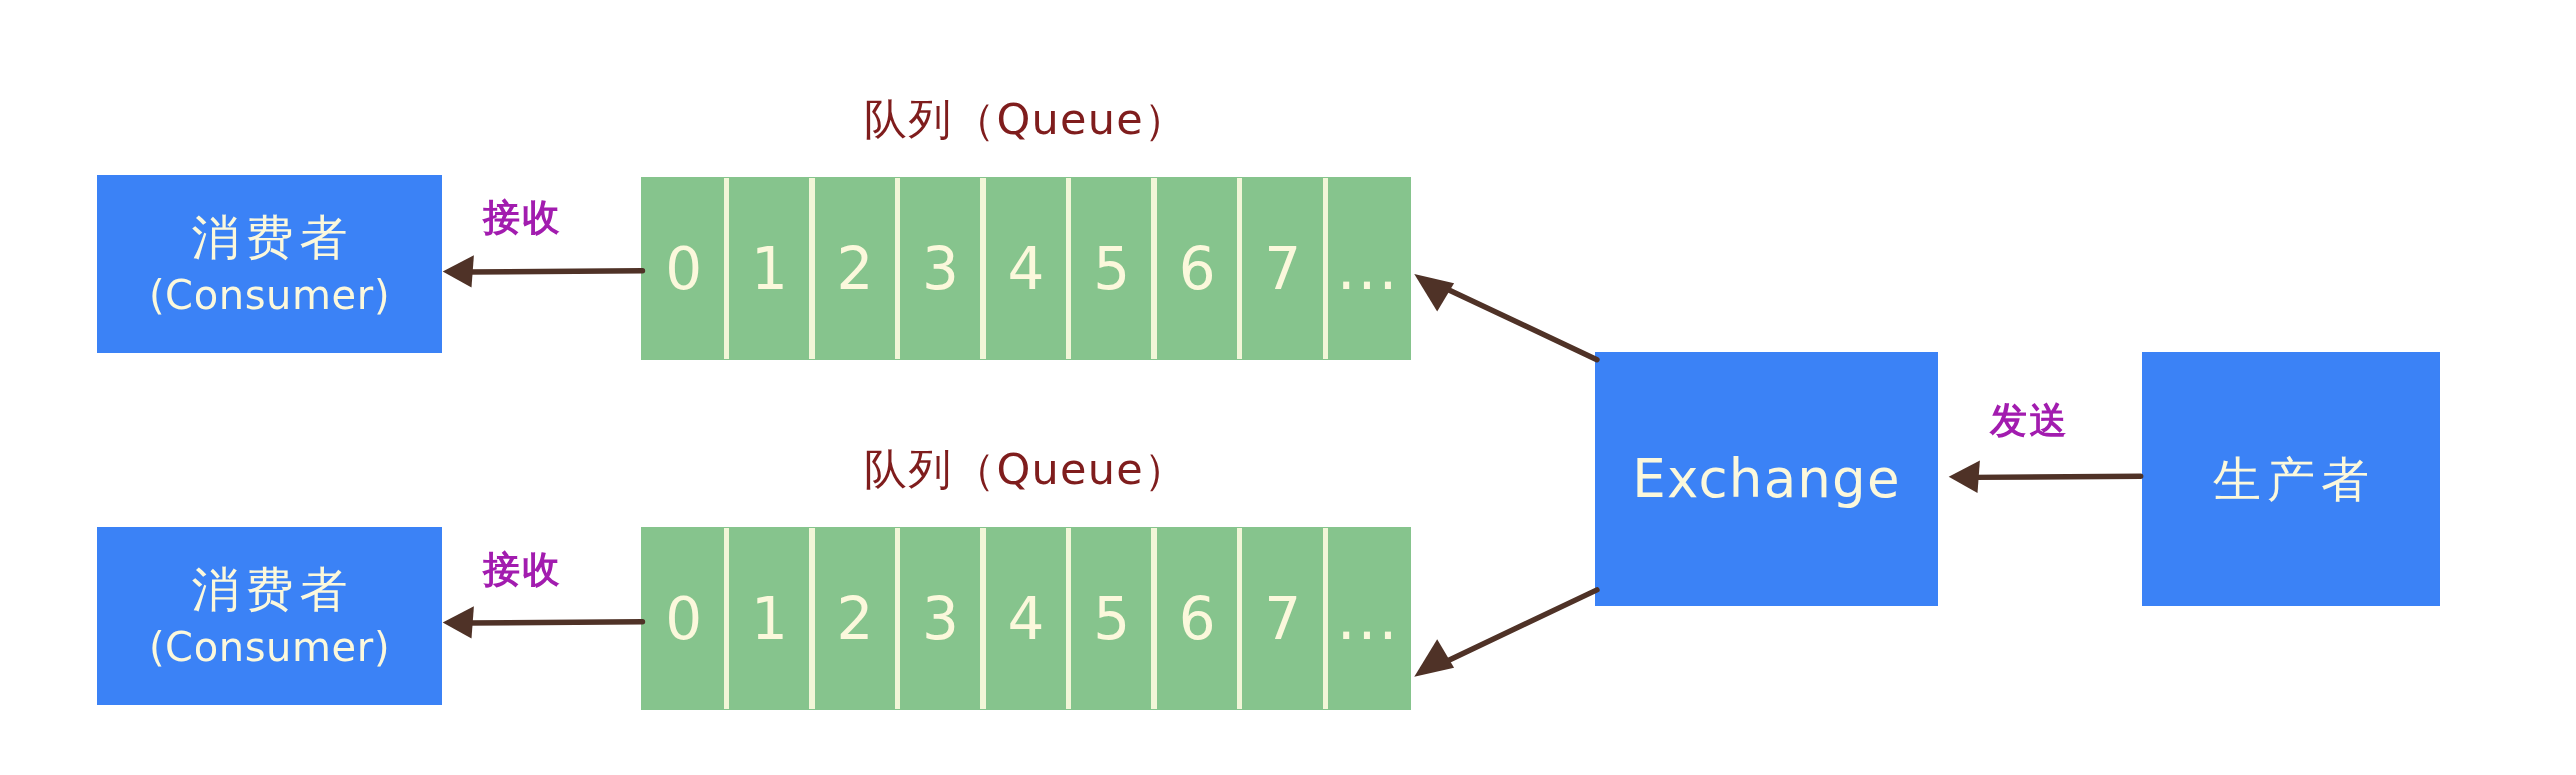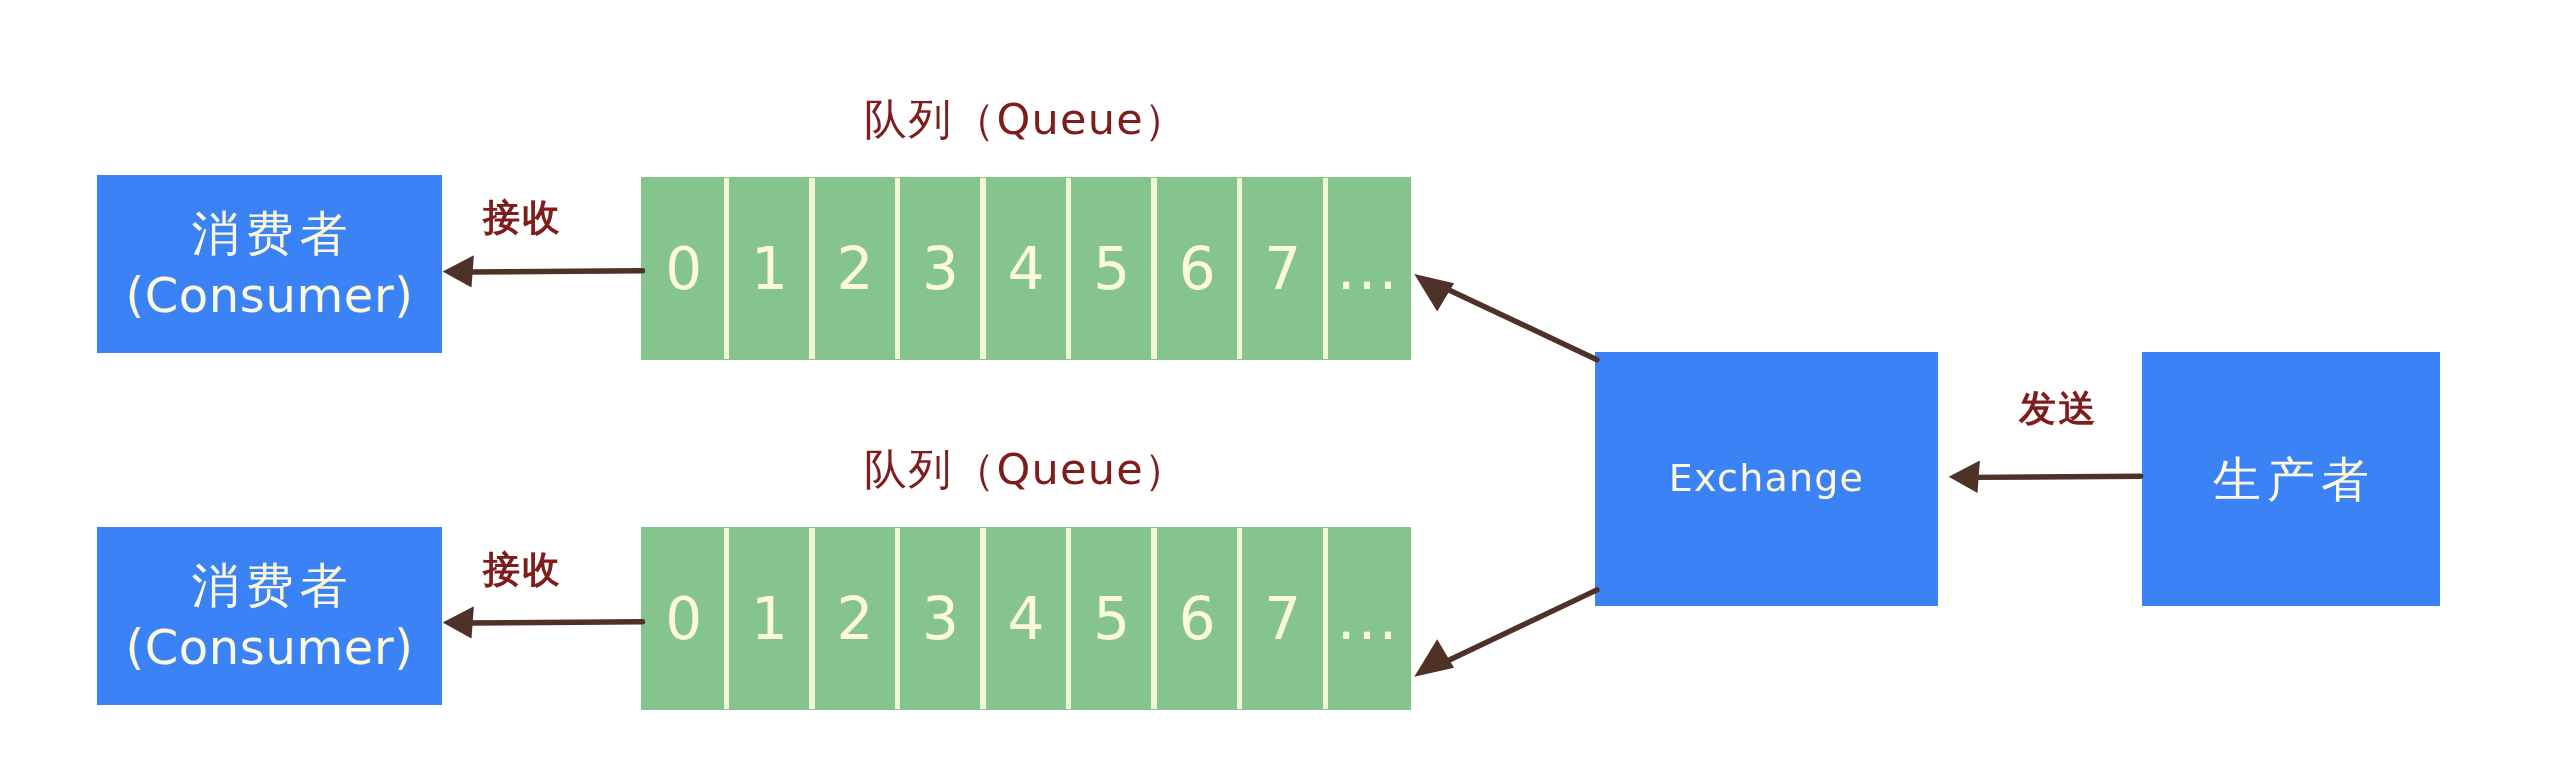--- a/index.html
+++ b/index.html
@@ -33,27 +33,27 @@
     line-height: 1.05;
   }
   .box .cn {
     font-size: 48px;
     letter-spacing: 6px;
     text-indent: 6px;
     font-weight: 400;
     white-space: nowrap;
   }
   .box .en {
-    font-size: 48px;
+    font-size: 40px;
     letter-spacing: 0.6px;
     margin-top: 11px;
     white-space: nowrap;
   }
   .box .single {
-    font-size: 38px;
+    font-size: 53px;
     letter-spacing: 1.2px;
     white-space: nowrap;
   }
 
   
   .consumer-box { width: 345px; height: 178px; }
   #consumer-top    { left: 97px; top: 175px;  }
   #consumer-bottom { left: 97px; top: 527px;  }
 
   
@@ -123,29 +123,29 @@
   .arrow-line {
     stroke: #4f3227;
     stroke-width: 9;
     stroke-linecap: round;
     fill: none;
   }
   .arrow-head { fill: #4f3227; }
 
   .edge-label {
     position: absolute;
-    color: #7f1d1d;
+    color: #a21caf;
     font-size: 37px;
     letter-spacing: 2.4px;
     white-space: nowrap;
     font-weight: 600;
   }
   #label-receive-top    { left: 483px;  top: 193px; }
   #label-receive-bottom { left: 483px;  top: 545px; }
-  #label-send           { left: 1990px; top: 384px; margin-left: 29px; }
+  #label-send           { left: 1990px; top: 396px; }
 </style>
 </head>
 <body>
 
 <div id="canvas">
 
   <div class="box consumer-box" id="consumer-top">
     <div class="cn">消费者</div>
     <div class="en">(Consumer)</div>
   </div>

